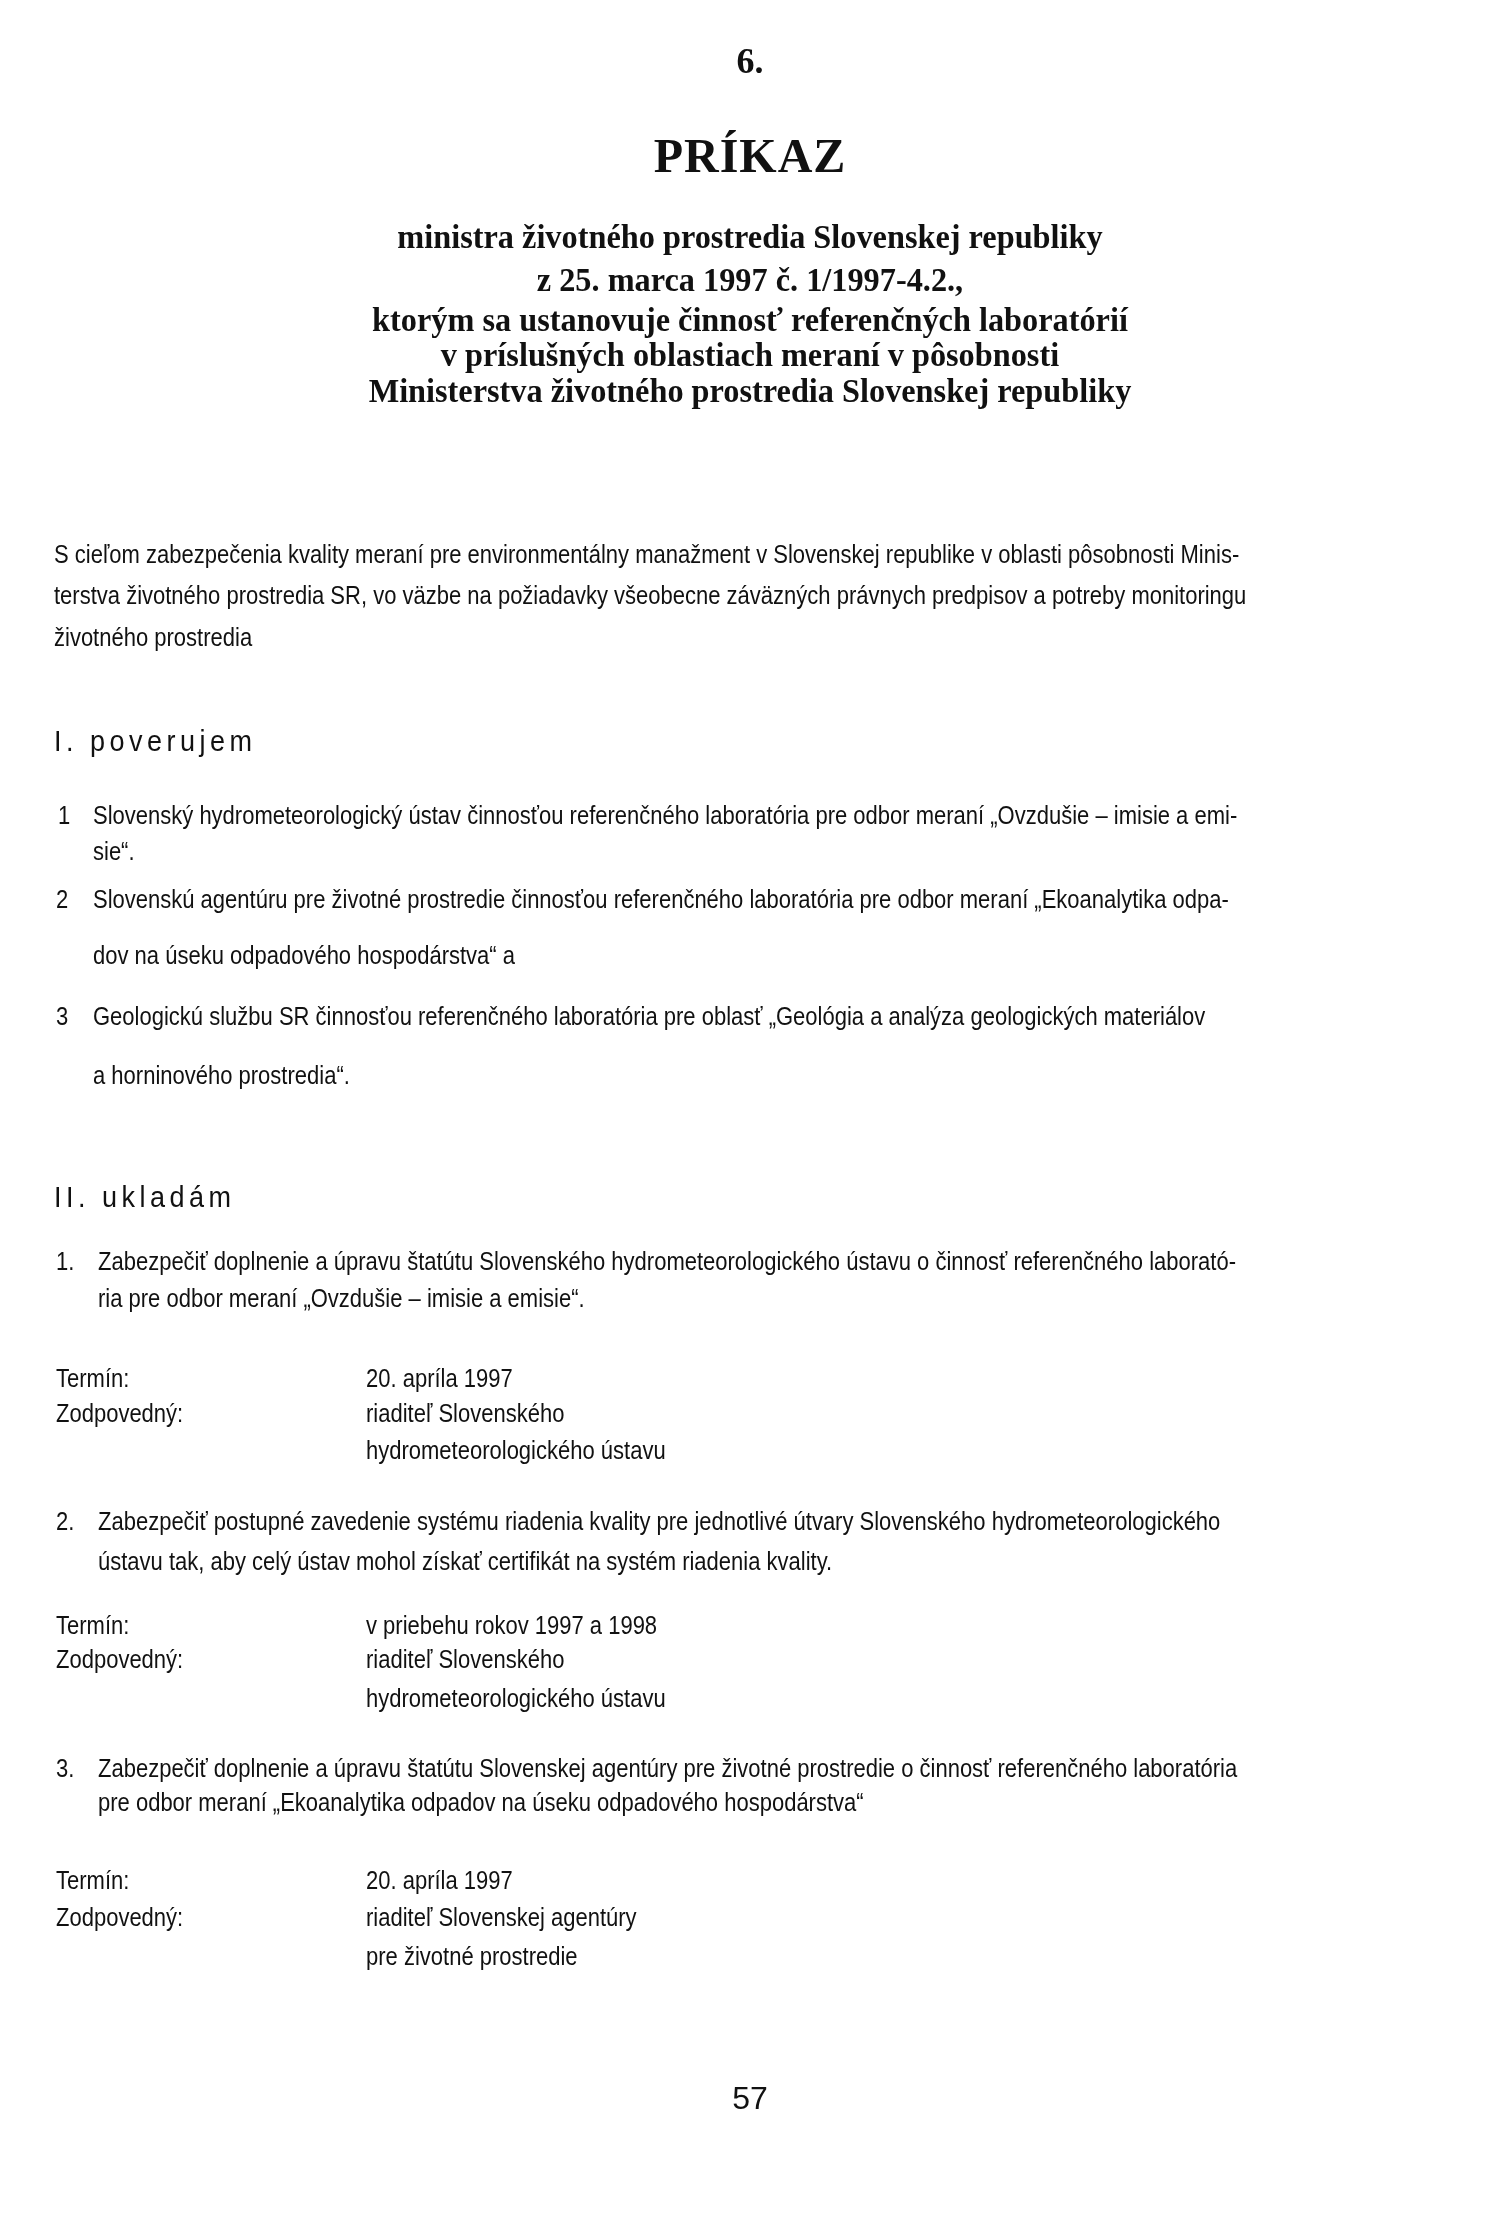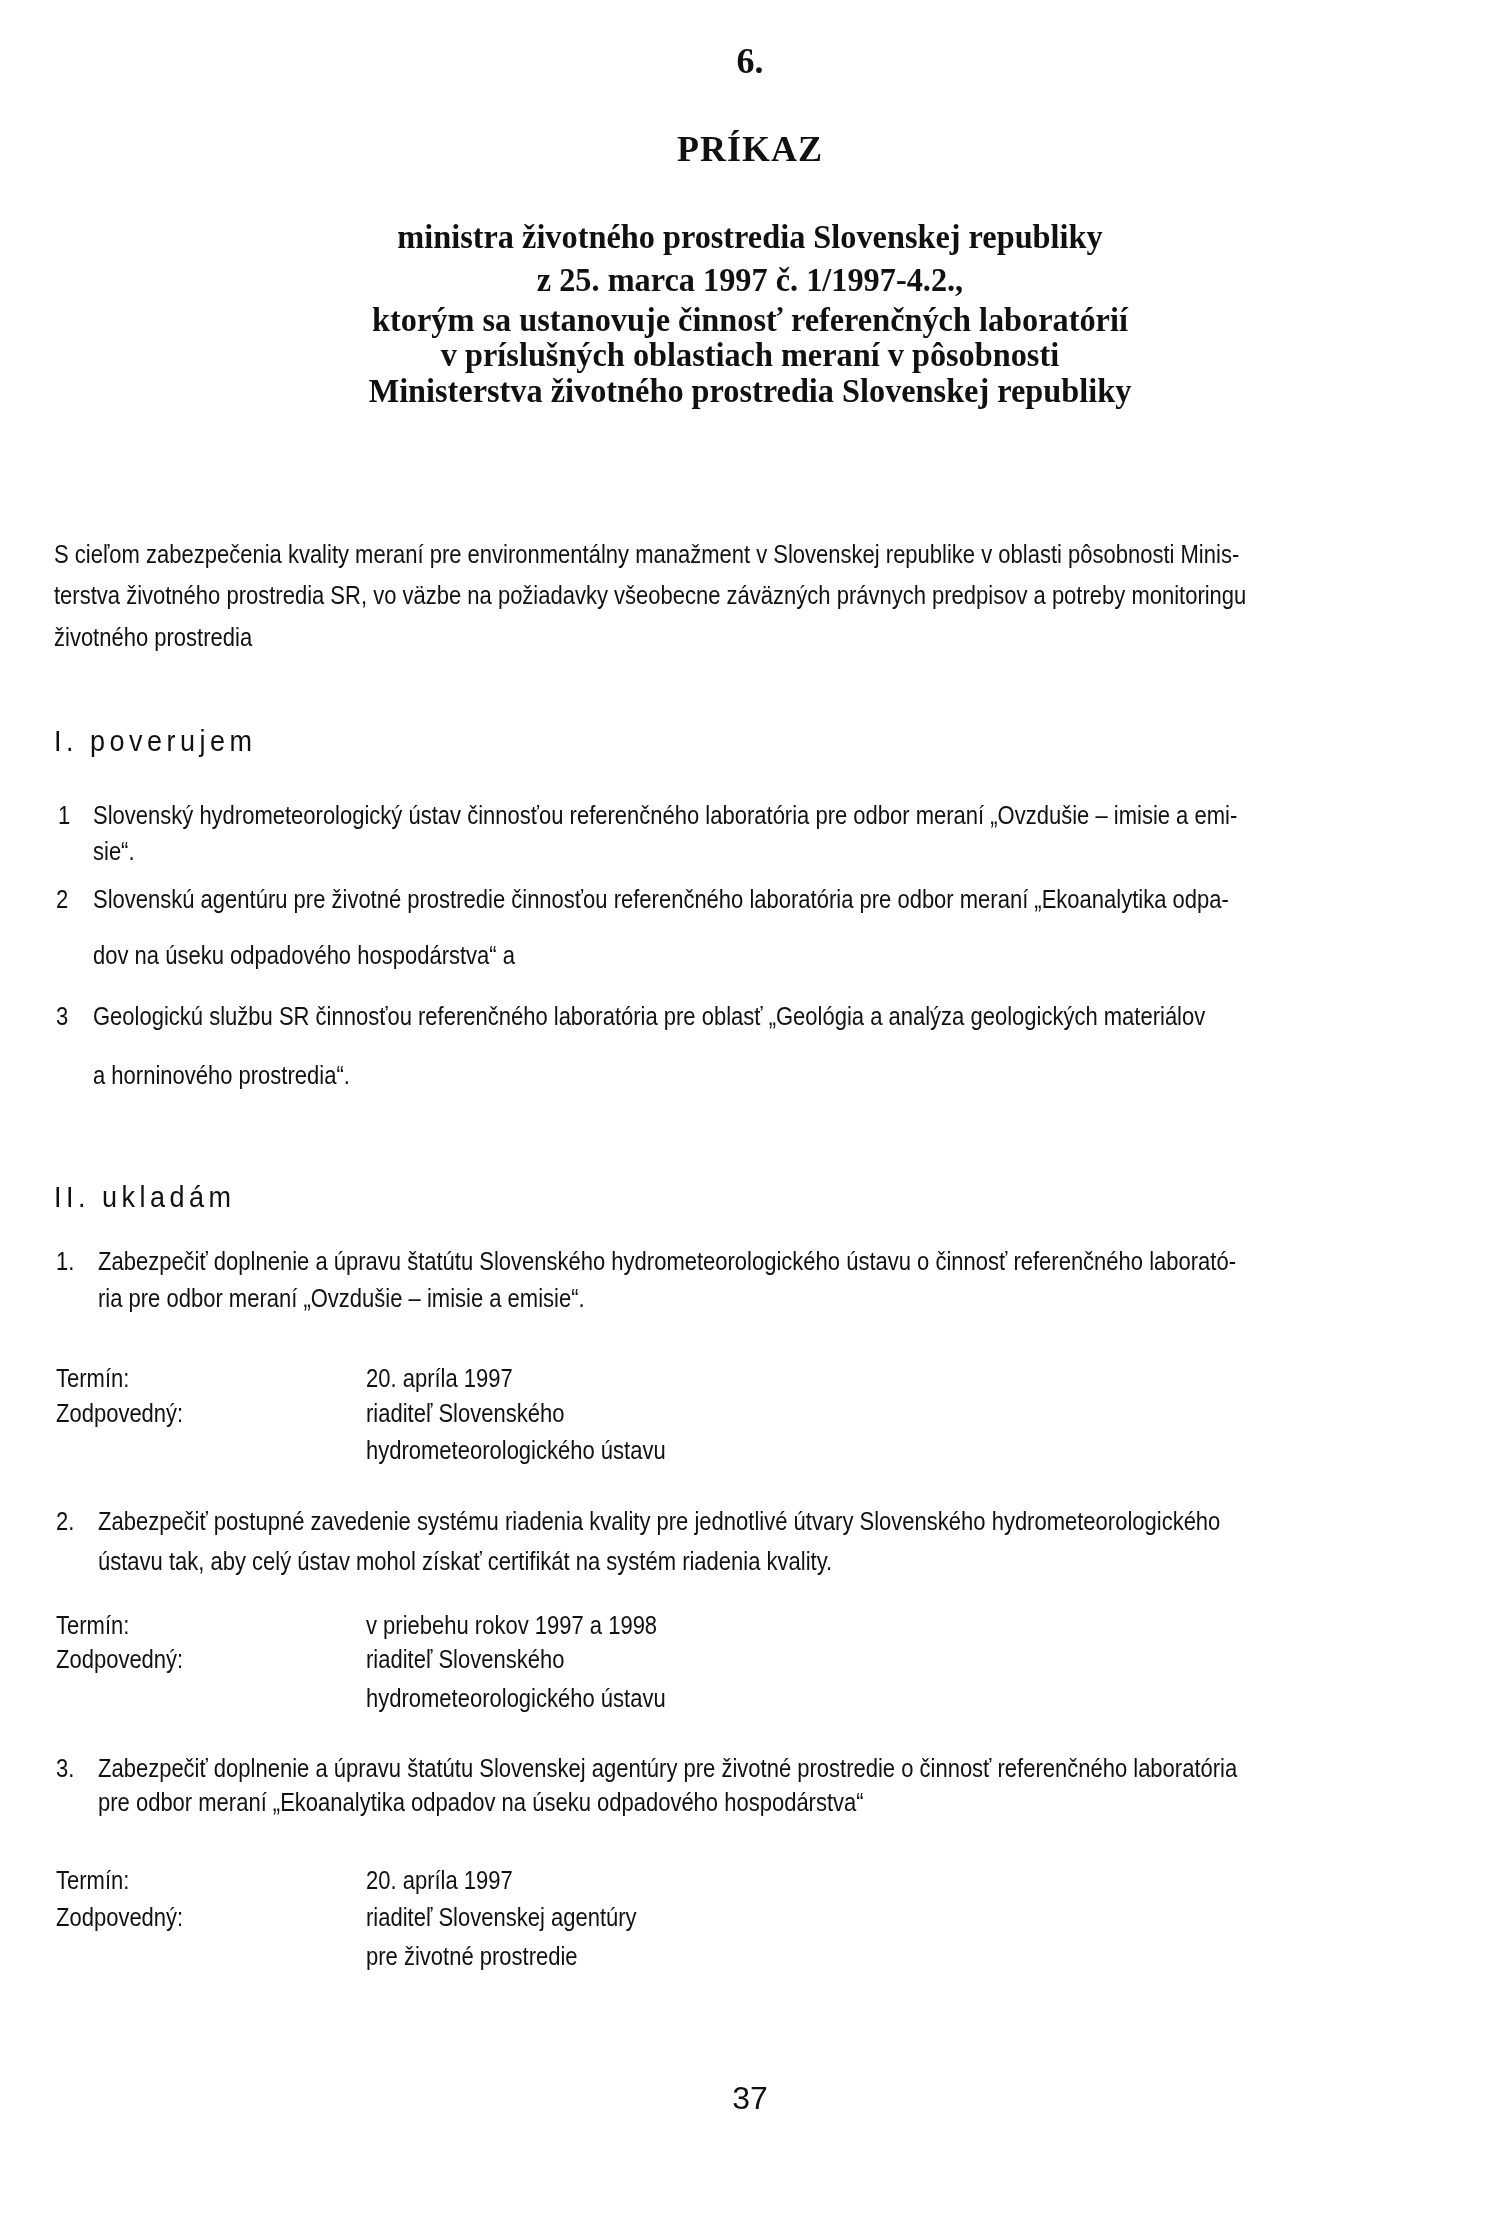--- a/index.html
+++ b/index.html
@@ -2,21 +2,21 @@
 <html><head>
 <meta charset="utf-8">
 <style>
   html, body { margin:0; padding:0; background:#ffffff; }
   body { width:1500px; height:2216px; position:relative; overflow:hidden; color:#111; }
   .ser { font-family:"Liberation Serif", serif; font-weight:bold; }
   .sans { font-family:"Liberation Sans", sans-serif; }
   .abs { position:absolute; white-space:nowrap; }
   .center { left:0; width:1500px; text-align:center; }
   .num { top:40px; font-size:36px; }
-  .prikaz { top:128px; font-size:36px; letter-spacing:1px; }
+  .prikaz { top:128px; font-size:48px; letter-spacing:1px; }
   .tline { font-size:34px; transform:scaleX(0.95); transform-origin:center; }
   .body { font-size:25px; transform:scaleX(0.88); transform-origin:left; }
   .head { font-size:30px; letter-spacing:5px; transform:scaleX(0.9); transform-origin:left; }
   .pnum { font-size:32px; }
 </style>
 </head>
 <body>
 
 <div>
   <div class="abs center ser num">6.</div>
@@ -78,14 +78,14 @@
     <div class="abs sans body" style="left:56px; top:1754px;">3.</div>
     <div class="abs sans body" style="left:98px; top:1754px;">Zabezpečiť doplnenie a úpravu štatútu Slovenskej agentúry pre životné prostredie o činnosť referenčného laboratória</div>
     <div class="abs sans body" style="left:98px; top:1788px;">pre odbor meraní „Ekoanalytika odpadov na úseku odpadového hospodárstva“</div>
     <div class="abs sans body" style="left:56px; top:1866px;">Termín:</div>
     <div class="abs sans body" style="left:366px; top:1866px;">20. apríla 1997</div>
     <div class="abs sans body" style="left:56px; top:1903px;">Zodpovedný:</div>
     <div class="abs sans body" style="left:366px; top:1903px;">riaditeľ Slovenskej agentúry</div>
     <div class="abs sans body" style="left:366px; top:1942px;">pre životné prostredie</div>
   </div>
 
-  <div class="abs center sans pnum" style="top:2080px;">37</div>
+  <div class="abs center sans pnum" style="top:2080px;">57</div>
 </div>
 
 </body></html>

